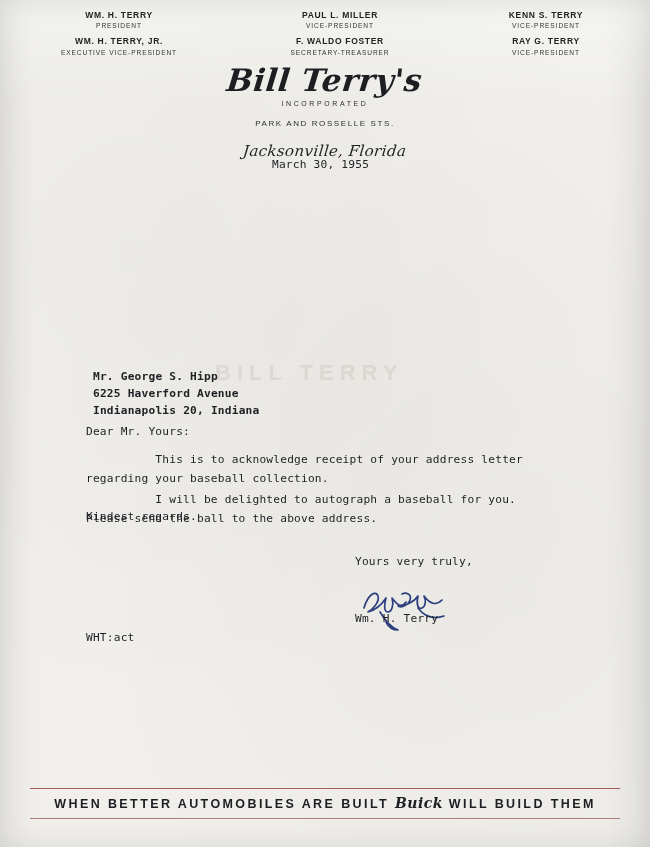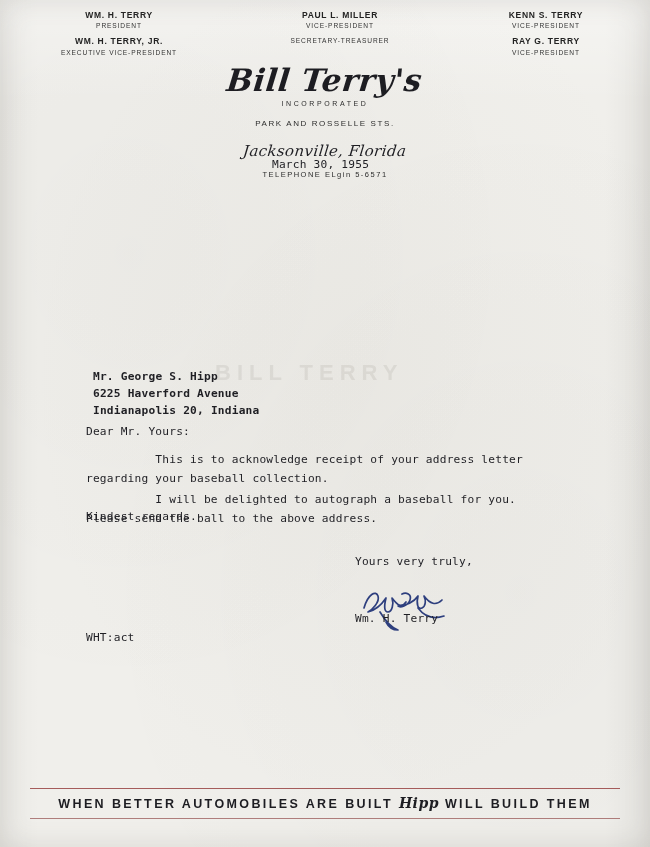--- a/index.html
+++ b/index.html
@@ -242,36 +242,36 @@
   <div class="officers">
     <div class="officer-col left">
       <div class="officer-name">WM. H. TERRY</div>
       <div class="officer-title">PRESIDENT</div>
       <div class="officer-name">WM. H. TERRY, JR.</div>
       <div class="officer-title">EXECUTIVE VICE-PRESIDENT</div>
     </div>
     <div class="officer-col mid">
       <div class="officer-name">PAUL L. MILLER</div>
       <div class="officer-title">VICE-PRESIDENT</div>
+      <div class="officer-name">F. WALDO FOSTER</div>
       <div class="officer-title">SECRETARY-TREASURER</div>
     </div>
     <div class="officer-col right">
       <div class="officer-name">KENN S. TERRY</div>
       <div class="officer-title">VICE-PRESIDENT</div>
       <div class="officer-name">RAY G. TERRY</div>
       <div class="officer-title">VICE-PRESIDENT</div>
     </div>
   </div>
 
   <div class="company-block">
     <div class="company-script">Bill Terry's</div>
     <div class="company-sub">INCORPORATED</div>
     <div class="company-addr">PARK AND ROSSELLE STS.</div>
     <div><span class="company-city">Jacksonville, Florida</span></div>
-    <div class="company-phone">TELEPHONE ELgin 5-6571</div>
   </div>
 
   <div class="typed date">March 30, 1955</div>
 
   <div class="typed addressee">Mr. George S. Hipp
 6225 Haverford Avenue
 Indianapolis 20, Indiana</div>
 
   <div class="typed salutation">Dear Mr. Yours:</div>
 
@@ -295,20 +295,20 @@
   </svg>
 
   <div class="typed signer">Wm. H. Terry</div>
 
   <div class="typed initials">WHT:act</div>
 
   <div class="footer">
     <div class="footer-rule"></div>
     <div class="footer-text">
       <span>WHEN BETTER AUTOMOBILES ARE BUILT</span>
-      <span class="footer-buick">Hipp</span>
+      <span class="footer-buick">Buick</span>
       <span>WILL BUILD THEM</span>
     </div>
     <div class="footer-rule bottom"></div>
   </div>
 
   <div class="edge-shadow"></div>
 </div>
 
 </body></html>

